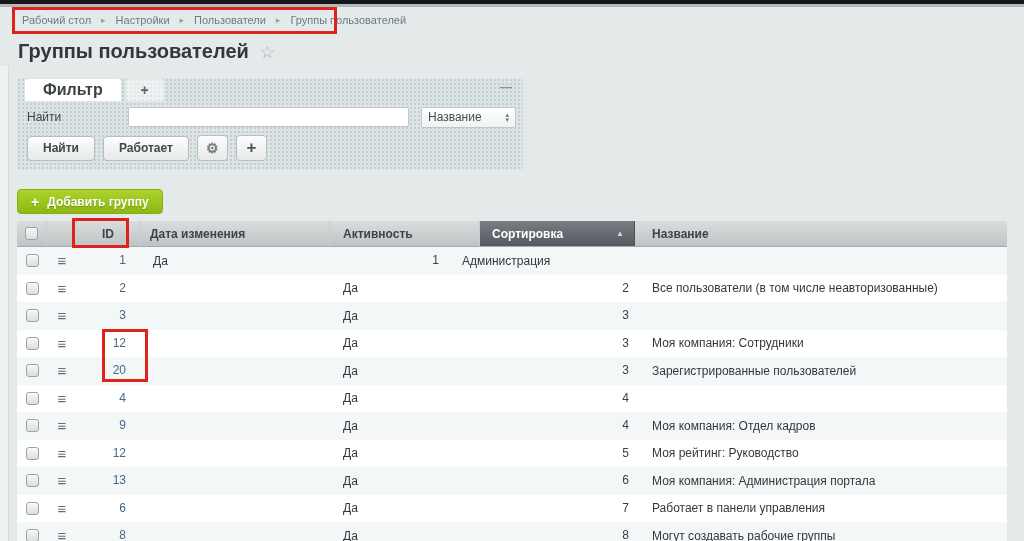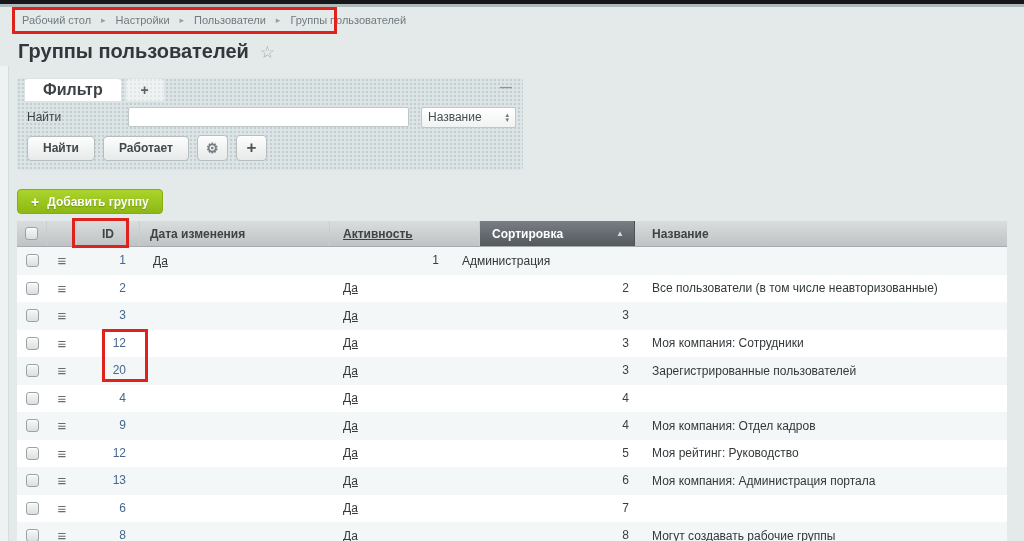--- a/index.html
+++ b/index.html
@@ -71,21 +71,21 @@
   
   .grid { position:absolute; left:17px; top:221px; width:990px; }
   .grid-header { display:flex; height:26px; align-items:stretch;
     background:linear-gradient(#dadddd,#bfc3c5); border-bottom:1px solid #a6abad;
     font-size:12px; font-weight:bold; color:#3e4446; }
   .hc { border-right:1px solid #c9cdcf; display:flex; align-items:center; cursor:pointer; }
   .col-cb   { flex:0 0 30px; justify-content:center; }
   .col-menu { flex:0 0 30px; justify-content:center; }
   .col-id   { flex:0 0 63px; justify-content:center; }
   .col-date { flex:0 0 190px; padding-left:10px; }
-  .col-act  { flex:0 0 150px; padding-left:13px;text-decoration:underline; }
+  .col-act  { flex:0 0 150px; padding-left:13px; }
   .col-sort { flex:0 0 155px; padding:0 10px 0 12px; }
   .col-name { flex:1 1 auto; padding-left:17px; border-right:none; }
   .hc.col-sort { background:linear-gradient(#787e84,#53595e); color:#fff; border-right:1px solid #4c5257;text-align:right; }
   .sort-arrow { margin-left:auto; font-size:8px; color:#d6dadb; }
 
   .grid-row { display:flex; height:27.5px; align-items:center; font-size:12px; color:#33383b; }
   .grid-row.stripe { background:#f4f7f8; }
   .grid-row.plain  { background:#ffffff; }
   .cell { overflow:hidden; white-space:nowrap; }
   .cell.col-cb { display:flex; justify-content:center; }
@@ -277,20 +277,21 @@
   </div>
       <div class="grid-row plain">
     <div class="cell col-cb">
       <div class="checkbox"></div>
     </div>
     <div class="cell col-menu">≡</div>
     <div class="cell col-id">6</div>
     <div class="cell col-date"></div>
     <div class="cell col-act">Да</div>
     <div class="cell col-sort">7</div>
+    <div class="cell col-name">Работает в панели управления</div>
   </div>
       <div class="grid-row stripe">
     <div class="cell col-cb">
       <div class="checkbox"></div>
     </div>
     <div class="cell col-menu">≡</div>
     <div class="cell col-id">8</div>
     <div class="cell col-date"></div>
     <div class="cell col-act">Да</div>
     <div class="cell col-sort">8</div>

